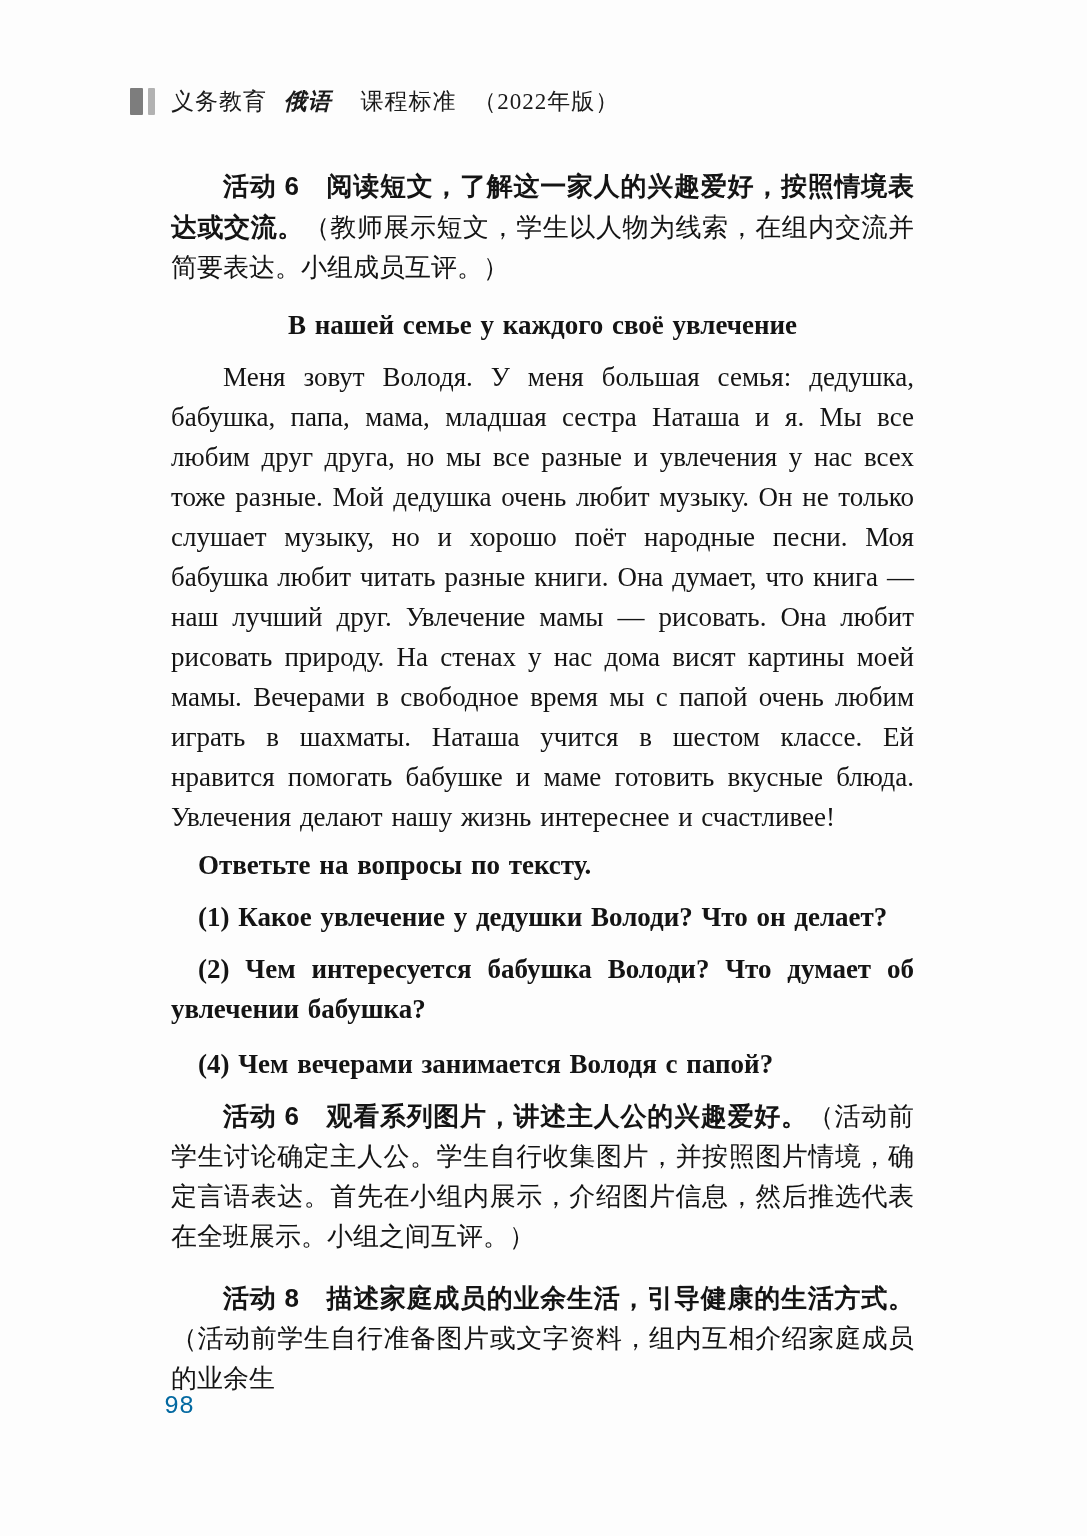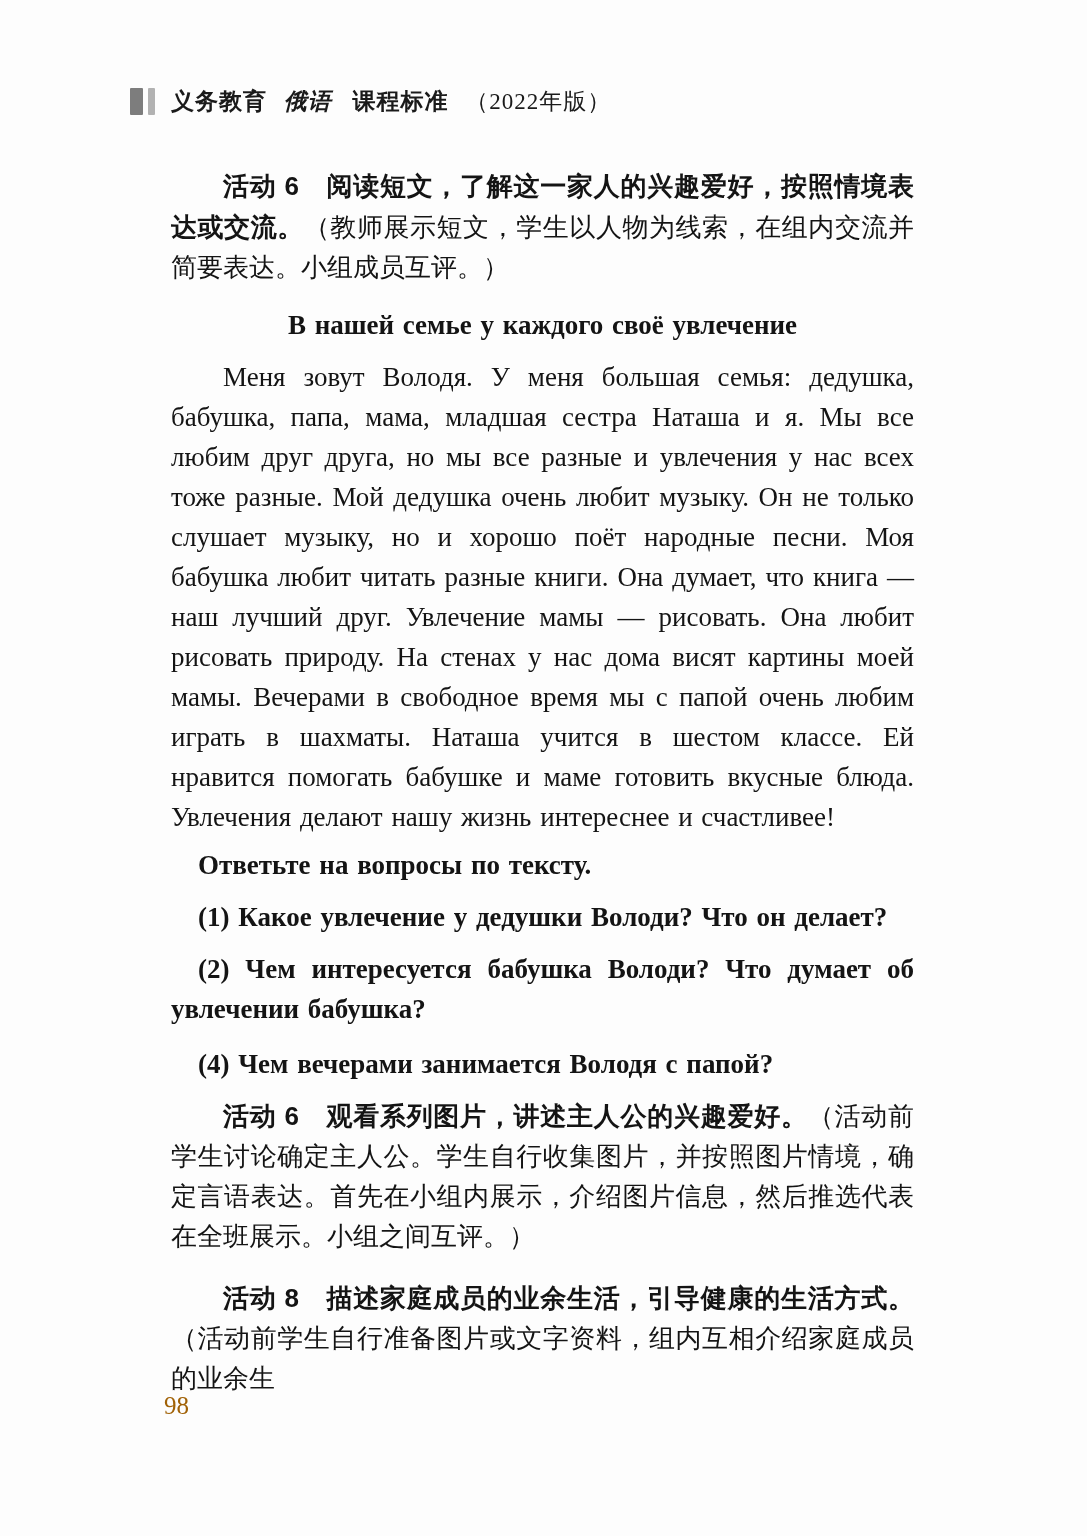--- a/index.html
+++ b/index.html
@@ -25,22 +25,22 @@
   .bar.dark  { width: 13px; height: 27px; background: #7d7d7d; }
   .bar.light { width: 7px;  height: 27px; background: #b2b2b2; margin-left: 5px; }
   .header-text {
     margin-left: 16px;
     font-family: "Liberation Serif", "DejaVu Serif", serif;
     font-size: 23px;
     letter-spacing: 1px;
     white-space: nowrap;
     color: #1a1a1a;
   }
-  .header-text .hseries, .header-text .htitle { font-weight: bold; margin-right: 10px; }
-  .header-text .hsubject { font-style: italic; font-weight: bold; margin-right: 14px; }
+  .header-text .hseries, .header-text .htitle { font-weight: normal; margin-right: 10px; }
+  .header-text .hsubject { font-style: italic; font-weight: bold; margin-right: 22px; }
 
   
   .content {
     position: absolute;
     left: 163px;
     top: 158px;
     width: 759px;
   }
   .content p { margin: 8px; line-height: 40px; }
 
@@ -72,23 +72,23 @@
   .mh1  { min-height: 44px;  }
   .mh2  { min-height: 87px;  }
   .mh3  { min-height: 131px; }
   .mh4  { min-height: 174px; }
   .mh11 { min-height: 479px; }
 
   .pagenum {
     position: absolute;
     left: 164px;
     top: 1392px;
-    font-family: Liberation Serif, serif;
+    font-family: Liberation Mono, monospace;
     font-size: 25px;
-    color: #a16207;
+    color: #0369a1;
   }
 </style>
 </head>
 <body>
 
 <div class="page">
 
   <div class="header">
     <span class="bar dark"></span>
     <span class="bar light"></span>

